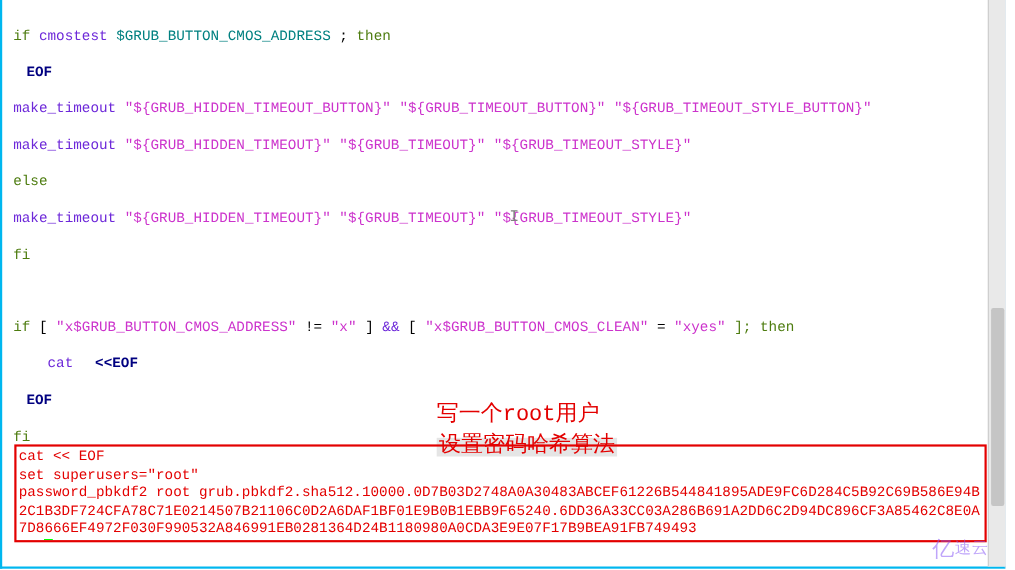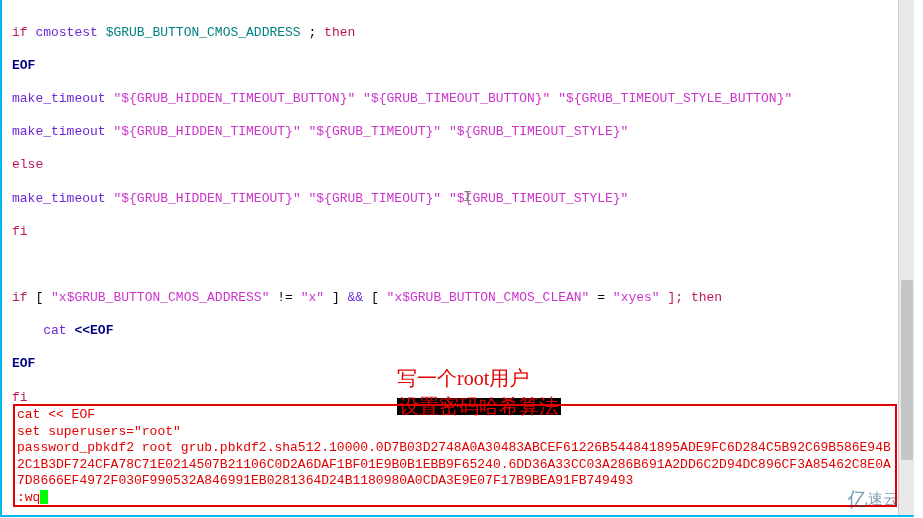--- a/index.html
+++ b/index.html
@@ -52,32 +52,32 @@
     border-radius: 2px;
   }
   .content {
     position: absolute;
     left: 12px;
     top: 8px;
     width: 880px;
     white-space: pre;
   }
   .line { display: block; }
-  .kw { color: #be185d; }   
+  .kw { color: #4d7c0f; }   
   .var { color: #cc33cc; }    
   .teal { color: #008080; }
-  .heredoc { color: #000080; font-weight: bold; }
+  .heredoc { color: #000080; font-weight: bold; margin-left: 12px; }
   .black { color: #6d28d9; }
 
   .password-box {
     position: absolute;
     left: 13px;
     top: 404px;
     width: 884px;
-    height: 103px;
+    height: 89px;
     border: 2px solid #e30000;
     box-sizing: border-box;
     padding: 1px 2px;
     overflow: hidden;
   }
   .password-box .pwline {
     color: #e30000;
     font-family: "Courier New", monospace;
     font-size: 13px;
     line-height: 16.6px;
@@ -89,46 +89,46 @@
     width: 8px;
     height: 14px;
     background: #00ff00;
     vertical-align: text-bottom;
     margin-bottom: 1px;
   }
 
   .annot {
     position: absolute;
     left: 397px;
-    font-family: Liberation Serif, serif;
+    font-family: Liberation Mono, monospace;
     font-size: 20px;
     color: #e30000;
   }
   .annot1 { top: 370px; }
-  .annot2 { top: 398px; background: #000000; padding: 0 2px; }
+  .annot2 { top: 398px; background: #e5e5e5; padding: 0 2px; }
 
   .ibeam {
     position: absolute;
     left: 463px;
     top: 189px;
     width: 8px;
     height: 18px;
     color: #808080;
     font-size: 15px;
     line-height: 18px;
     text-align: center;
   }
 
   .watermark {
     position: absolute;
     right: 24px;
     bottom: 10px;
     font-family: "Microsoft YaHei", sans-serif;
     font-size: 15px;
-    color: #0c4a6e;
+    color: #8b5cf6;
     opacity: 0.55;
     letter-spacing: 0.5px;
   }
   .watermark .big { font-size: 20px; vertical-align: -2px; }
 </style>
 </head>
 <body>
 
 <div class="wrap">
   <div class="editor-border"></div>

